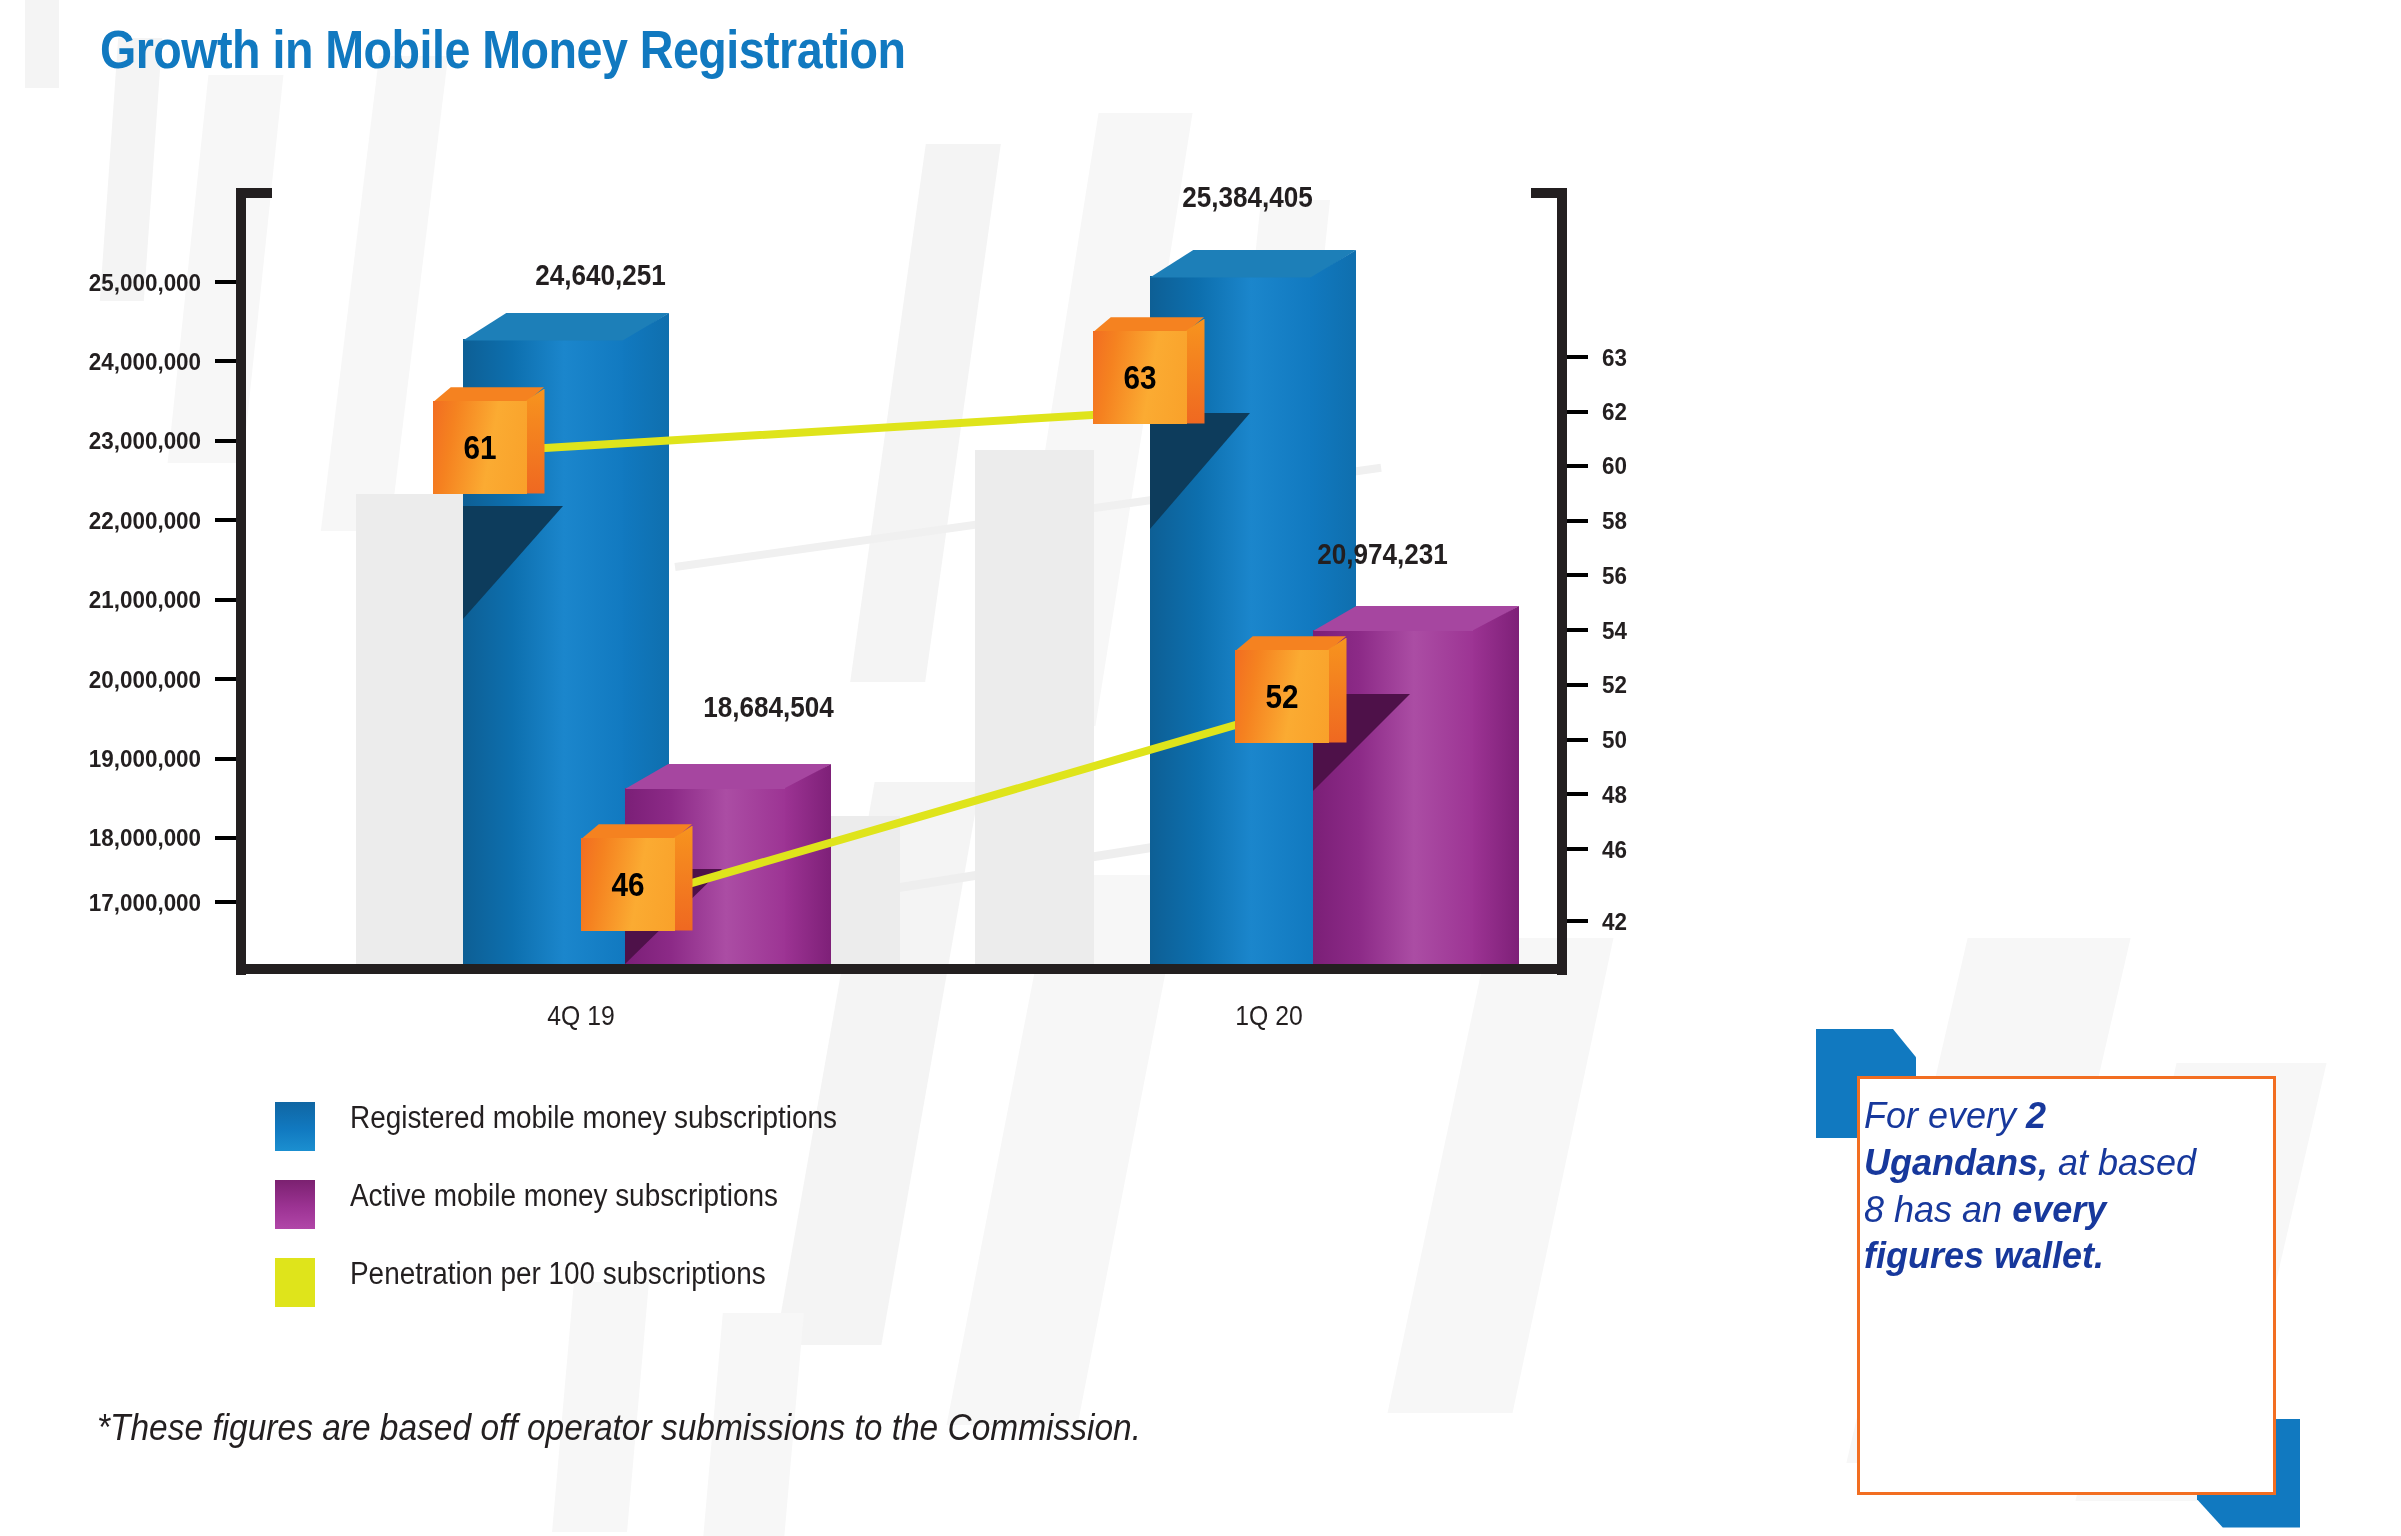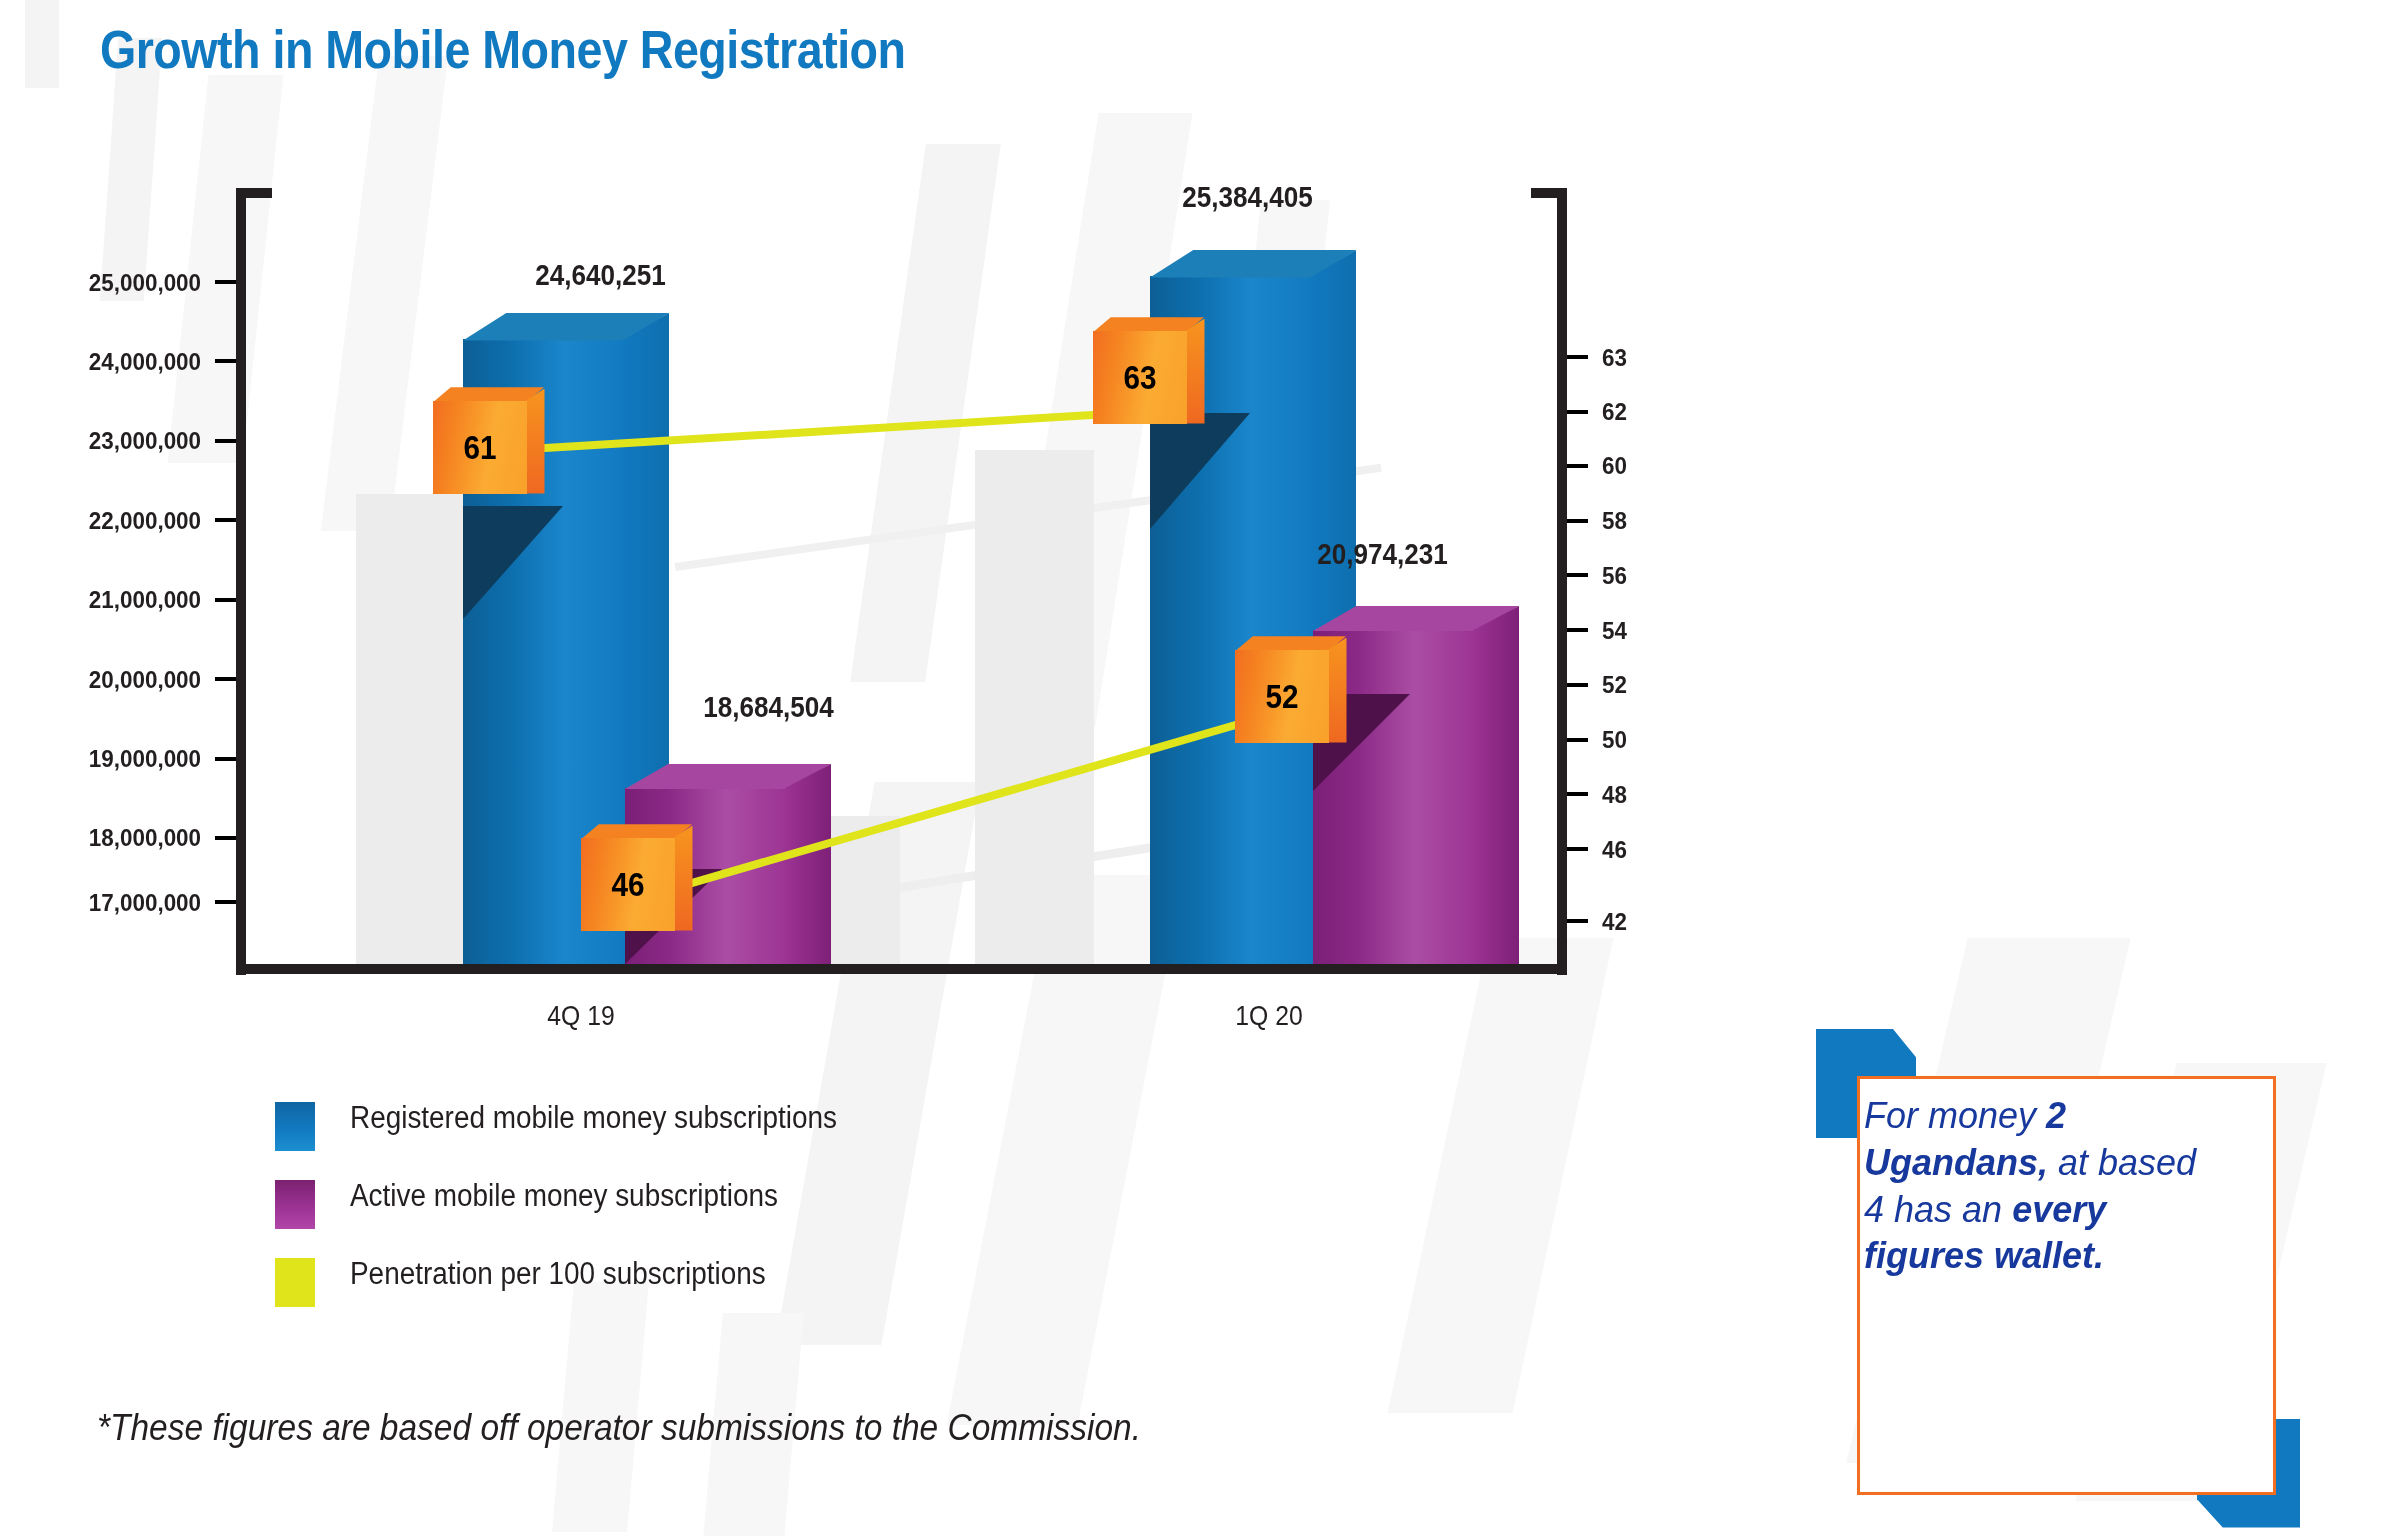--- a/index.html
+++ b/index.html
@@ -309,17 +309,17 @@
       <div class="leg-tx">Penetration per 100 subscriptions</div>
     </div>
   </div>
 
   <div id="footnote">*These figures are based off operator submissions to the Commission.</div>
 
   <div id="callout">
     <div class="tab-tl"></div>
     <div class="tab-br"></div>
     <div class="box"></div>
-    <div class="ctext"><span>For money </span><b>2</b><br><b>Ugandans,</b><span> at based</span><br><span>4 has an </span><b>every</b><br><b>figures wallet.</b></div>
+    <div class="ctext"><span>For every </span><b>2</b><br><b>Ugandans,</b><span> at based</span><br><span>8 has an </span><b>every</b><br><b>figures wallet.</b></div>
   </div>
 
 </div>
 
 
 </body></html>

